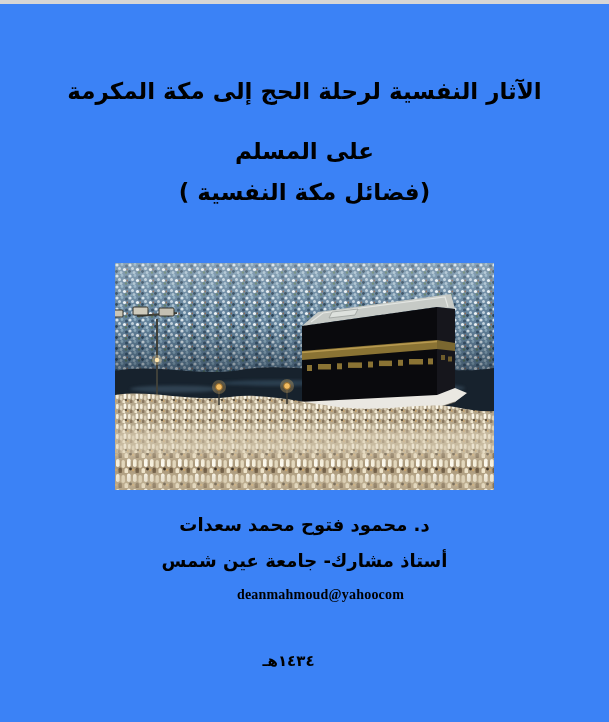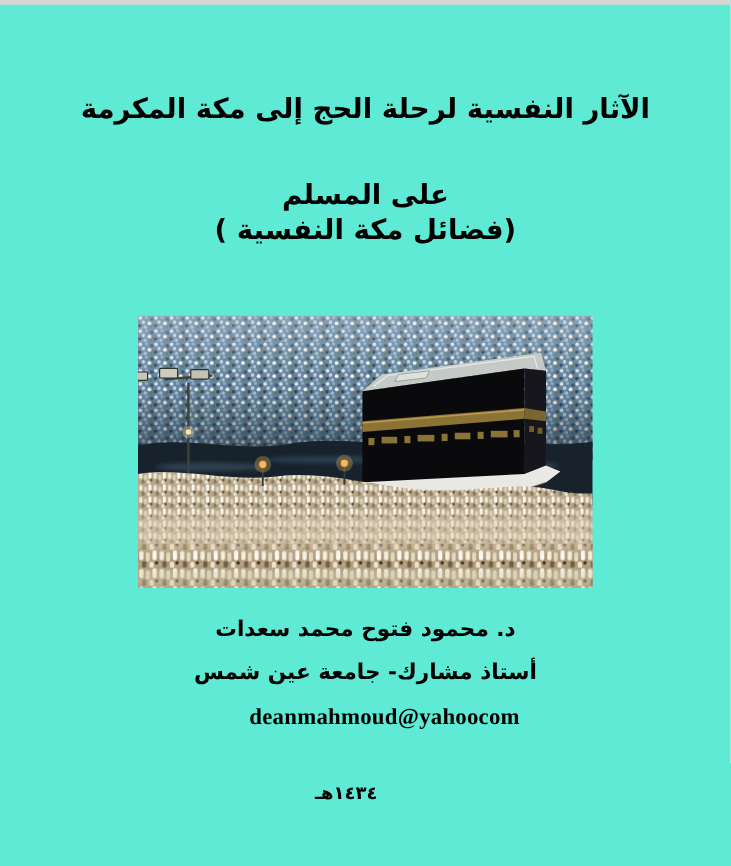--- a/index.html
+++ b/index.html
@@ -1,25 +1,25 @@
 <!DOCTYPE html>
 <html lang="ar"><head>
 <meta charset="utf-8">
 <style>
   html,body{margin:0;padding:0;background:#ffffff;}
   body{width:609px;height:722px;font-family:"DejaVu Sans",sans-serif;}
-  .page{position:relative;width:609px;height:722px;background:#5eead4;overflow:hidden;}
+  .page{position:relative;width:609px;height:722px;background:#3b82f6;overflow:hidden;}
   .top-edge{position:absolute;top:0;left:0;width:609px;height:4px;background:#d6d6d6;}
   .txt{position:absolute;left:0;right:0;text-align:center;color:#000;font-weight:bold;white-space:nowrap;}
   .title-1{top:78px;font-size:23px;}
-  .title-2{top:138px;font-size:23px;margin-top:12px;}
+  .title-2{top:138px;font-size:23px;}
   .title-3{top:179px;font-size:23px;}
   .author-name{top:514px;font-size:18px;}
   .author-title{top:550px;font-size:18px;}
-  .author-email{top:587px;font-size:19px;font-family:"Liberation Serif",serif;letter-spacing:.2px;padding-left:32px;}
+  .author-email{top:587px;font-size:14px;font-family:"Liberation Serif",serif;letter-spacing:.2px;padding-left:32px;}
   .hijri-year{top:652px;font-size:15px;transform:translateX(-16px);}
   .photo{position:absolute;left:115px;top:263px;width:379px;height:227px;overflow:hidden;}
   .photo svg{display:block;}
 </style>
 </head>
 <body>
 
 <div class="page">
 
   <div class="top-edge"></div>

